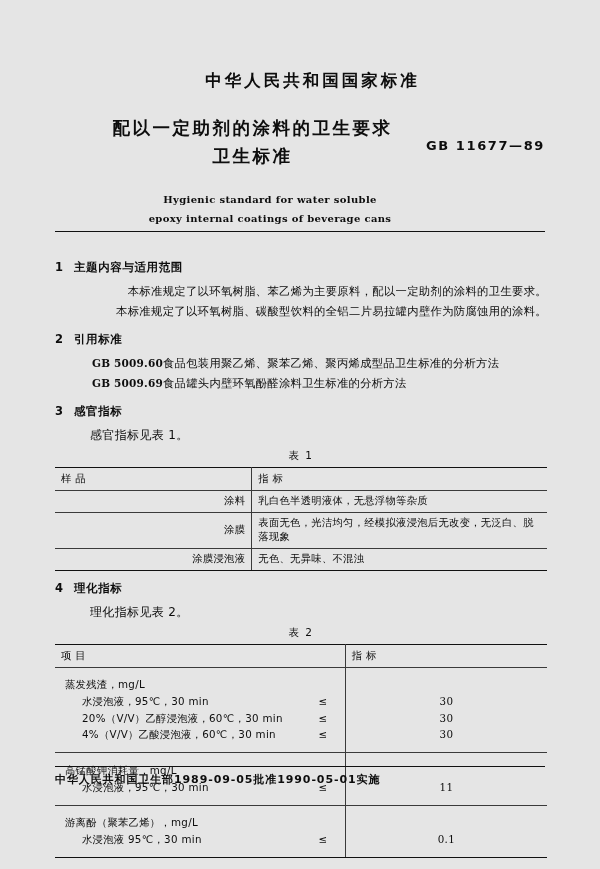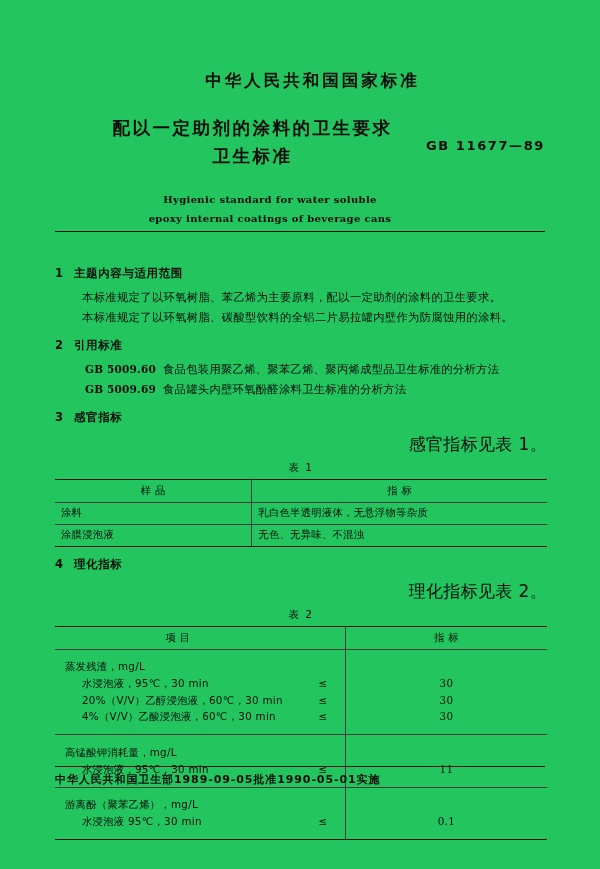--- a/index.html
+++ b/index.html
@@ -13,21 +13,21 @@
     position: relative;
     font-family: "DejaVu Sans", "Liberation Sans", sans-serif;
     color: #0d0d0d;
     overflow: hidden;
   }
   .page {
     position: absolute;
     left: 0; top: 0;
     width: 600px;
     height: 869px;
-    background: #22c55e;
+    background: #e5e5e5;
   }
 
   
   .header {
     position: absolute;
     left: 55px;
     top: 70px;
     width: 490px;
   }
   .nat-standard {
@@ -78,21 +78,21 @@
     top: 231px;
     width: 490px;
     height: 0;
     border-top: 1.6px solid #111;
   }
 
   
   .body {
     position: absolute;
     left: 55px;
-    top: 256px;
+    top: 250px;
     width: 492px;
   }
   .sec {
     margin-bottom: 2px;
   }
   .sec-head {
     font-size: 11.5px;
     font-weight: bold;
     letter-spacing: 0.6px;
     margin: 10px 0 7px 0;
@@ -100,42 +100,43 @@
   .sec-head .num {
     display: inline-block;
     width: 19px;
     font-family: "DejaVu Sans", "Liberation Sans", sans-serif;
   }
   .para {
     font-size: 11.3px;
     line-height: 1.75;
     margin-left: 27px;
     letter-spacing: 0.35px;
+    text-align: right;
   }
   .ref-line {
     font-size: 11.3px;
     line-height: 1.78;
     margin-left: 30px;
     letter-spacing: 0.3px;
   }
   .ref-line .code {
     display: inline-block;
     width: 78px;
     font-weight: bold;
     font-family: "DejaVu Serif", "Liberation Serif", serif;
     font-size: 10.5px;
     letter-spacing: 0.2px;
+    text-align: right;
   }
   .note {
-    font-size: 17px;
+    font-size: 12px;
     margin-left: 35px;
     letter-spacing: 0.35px;
     margin-top: 8px;
     margin-bottom: 4px;
-    text-align: right;
   }
 
   
   .tbl-caption {
     text-align: center;
     font-size: 10.5px;
     margin: 5px 0 4px 0;
     letter-spacing: 1.5px;
   }
   table.doc-tbl {
@@ -148,30 +149,30 @@
     border-top: 0.9px solid #3a3a3a;
     border-bottom: 0.9px solid #3a3a3a;
     padding: 3.5px 6px;
     font-weight: normal;
     vertical-align: middle;
     letter-spacing: 0.3px;
   }
   table.doc-tbl .hdr td {
     border-top: 1.5px solid #111;
     border-bottom: 0.9px solid #3a3a3a;
-    text-align: center;
+    text-align: left;
     padding: 4px 6px;
   }
   table.doc-tbl tr:last-child td {
     border-bottom: 1.5px solid #111;
   }
   .divcol {
     border-right: 0.9px solid #3a3a3a;
   }
-  .ctr { text-align: left; }
+  .ctr { text-align: right; }
   .hdr-spread {
     letter-spacing: 9px;
     padding-left: 9px;
   }
 
   
   .t2 td { padding: 0; }
   .t2 .cell-pad { padding: 4px 6px; }
   .t2-item {
     line-height: 1.62;
@@ -277,20 +278,24 @@
             <col style="width:60%">
           </colgroup>
         <tbody>
           <tr class="hdr">
             <td class="divcol hdr-spread">样  品</td>
             <td class="hdr-spread">指  标</td>
           </tr>
           <tr>
             <td class="divcol ctr">涂料</td>
             <td>乳白色半透明液体，无悬浮物等杂质</td>
+          </tr>
+          <tr>
+            <td class="divcol ctr">涂膜</td>
+            <td>表面无色，光洁均匀，经模拟液浸泡后无改变，无泛白、脱落现象</td>
           </tr>
           <tr>
             <td class="divcol ctr">涂膜浸泡液</td>
             <td>无色、无异味、不混浊</td>
           </tr>
         </tbody>
       </table>
     </div>
 
     <div class="sec">

